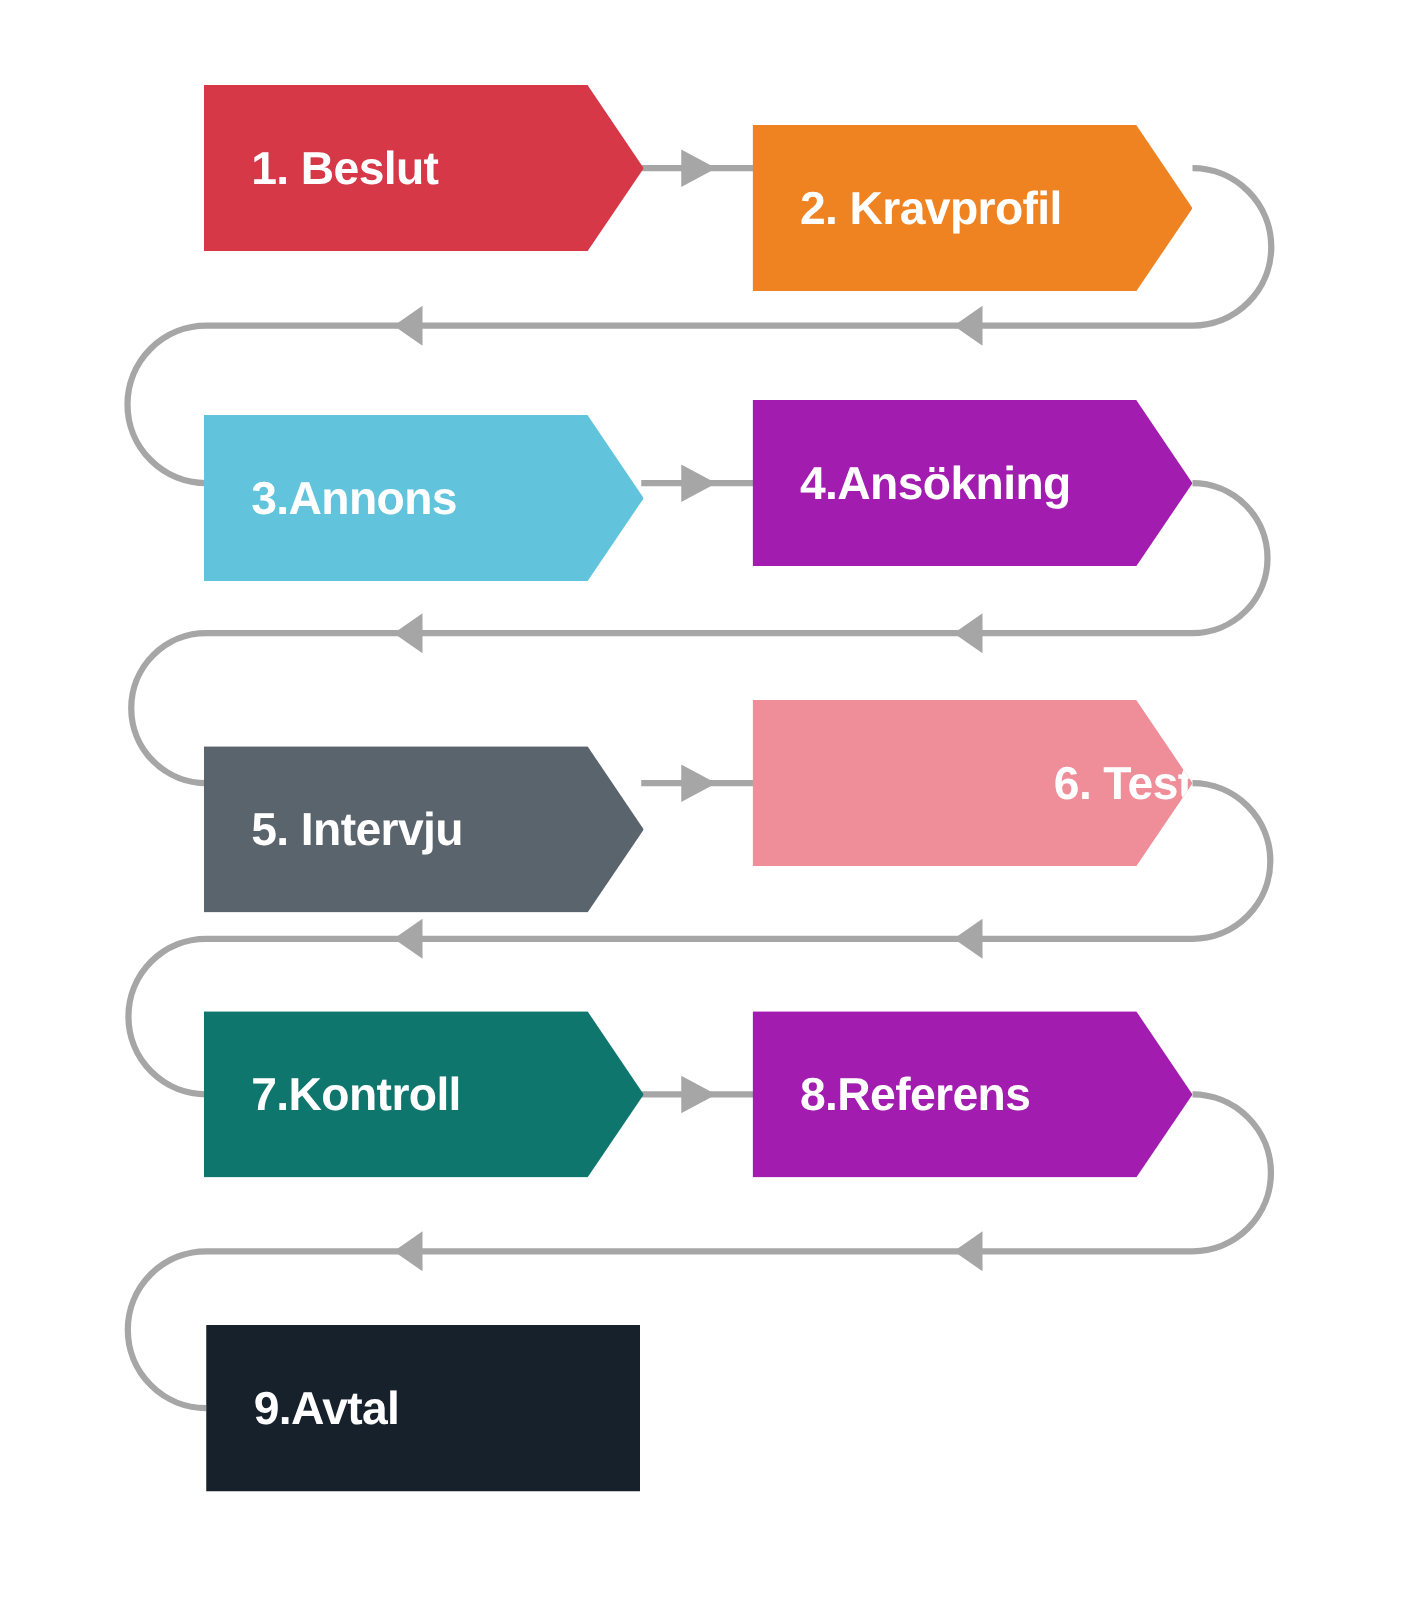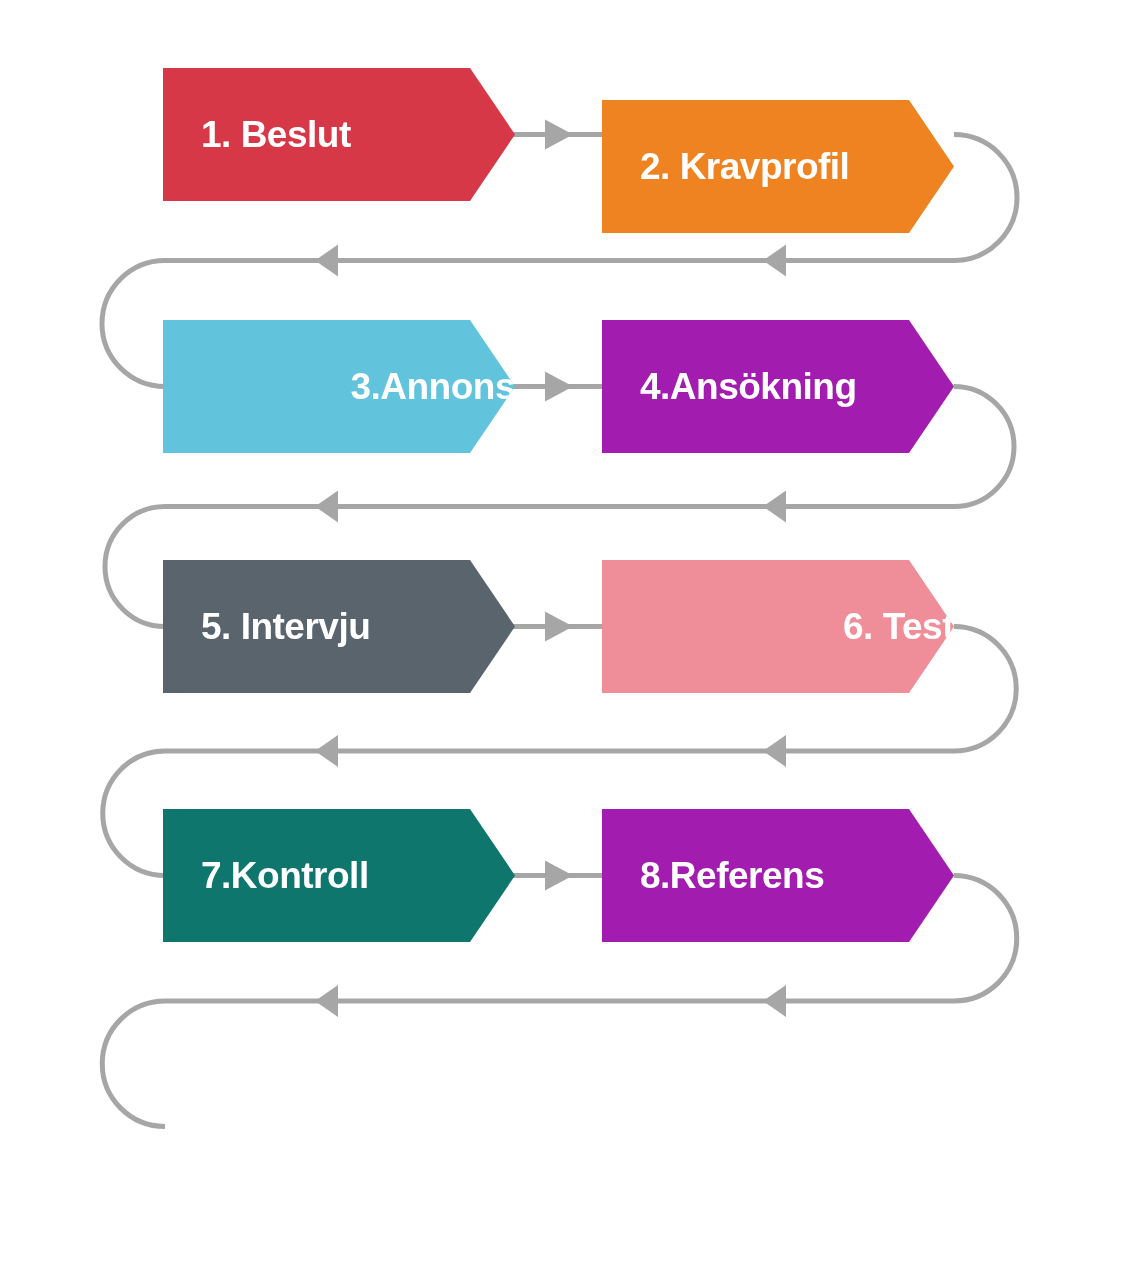--- a/index.html
+++ b/index.html
@@ -30,21 +30,21 @@
     font-weight: 700;
     letter-spacing: -0.5px;
     clip-path: polygon(0 0, 307px 0, 100% 50%, 307px 100%, 0 100%);
   }
   .step-box.rect {
     width: 347px;
     clip-path: none;
   }
   .pos-1 { left: 163px; top: 68px; }
   .pos-2 { left: 602px; top: 68px; }
-  .pos-3 { left: 163px; top: 320px; justify-content: flex-end; }
+  .pos-3 { left: 163px; top: 332px; }
   .pos-4 { left: 602px; top: 320px; }
   .pos-5 { left: 163px; top: 560px; }
   .pos-6 { left: 602px; top: 560px; justify-content: flex-end; }
   .pos-7 { left: 163px; top: 809px; }
   .pos-8 { left: 602px; top: 809px; }
   .pos-9 { left: 165px; top: 1060px; }
 </style>
 </head>
 <body>
 
@@ -86,26 +86,29 @@
   </div>
   <div class="step-box pos-2" style="background: rgb(239, 131, 34); margin-top: 32px;">
     <span>2. Kravprofil</span>
   </div>
   <div class="step-box pos-3" style="background: rgb(98, 196, 220);">
     <span>3.Annons</span>
   </div>
   <div class="step-box pos-4" style="background: #a21caf;">
     <span>4.Ansökning</span>
   </div>
-  <div class="step-box pos-5" style="background: rgb(90, 100, 109);">
+  <div class="step-box pos-5" style="background: rgb(90, 100, 109); margin-top: 37px;">
     <span>5. Intervju</span>
   </div>
   <div class="step-box pos-6" style="background: rgb(239, 141, 153);">
     <span>6. Test</span>
   </div>
   <div class="step-box pos-7" style="background: #0f766e;">
     <span>7.Kontroll</span>
   </div>
   <div class="step-box pos-8" style="background: #a21caf;">
     <span>8.Referens</span>
   </div>
+  <div class="step-box rect pos-9" style="background: rgb(22, 33, 43);">
+    <span>9.Avtal</span>
+  </div>
 
 </div>
 
 </body></html>

